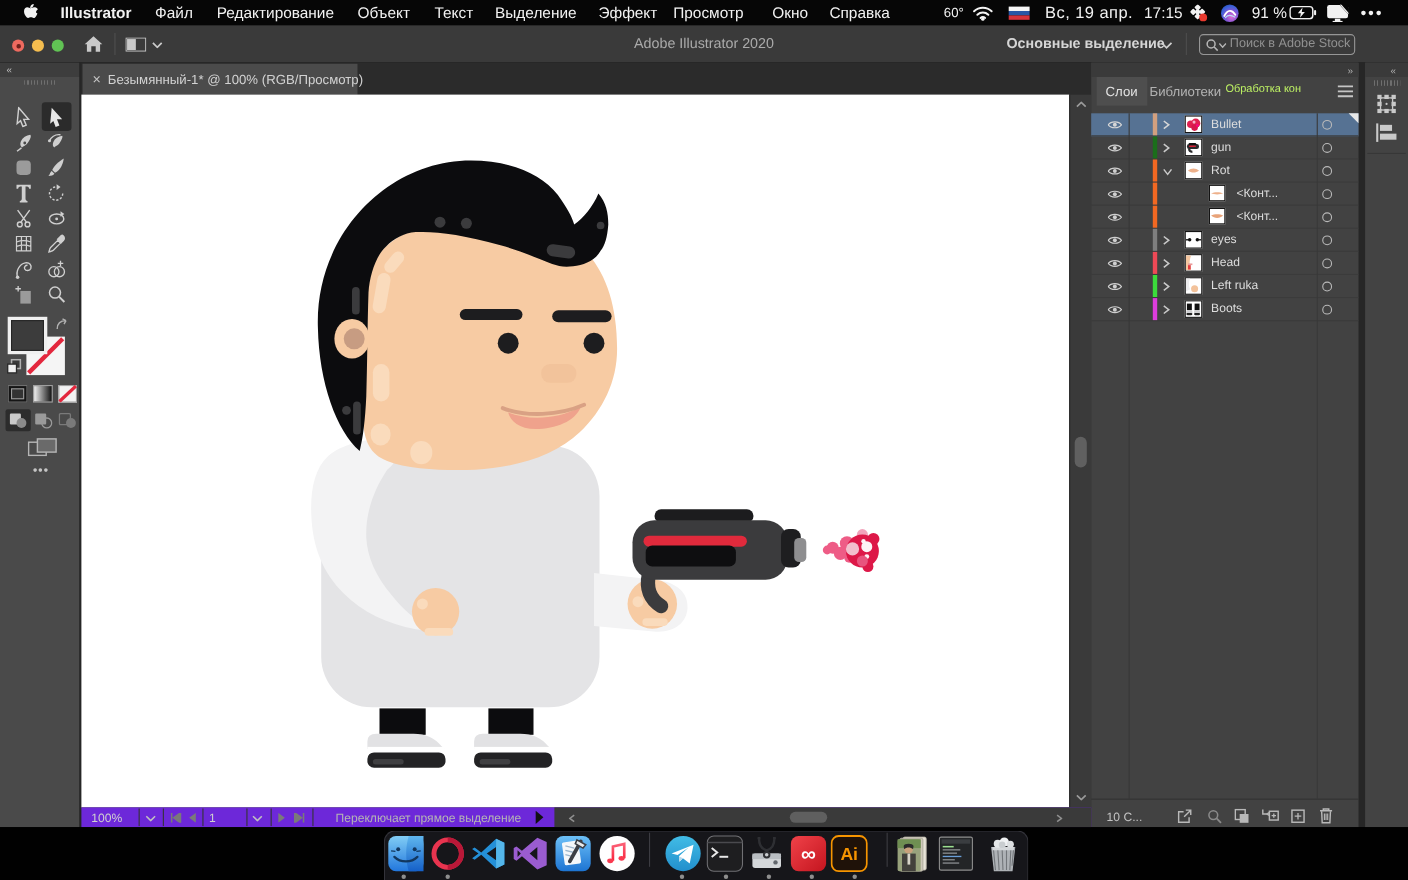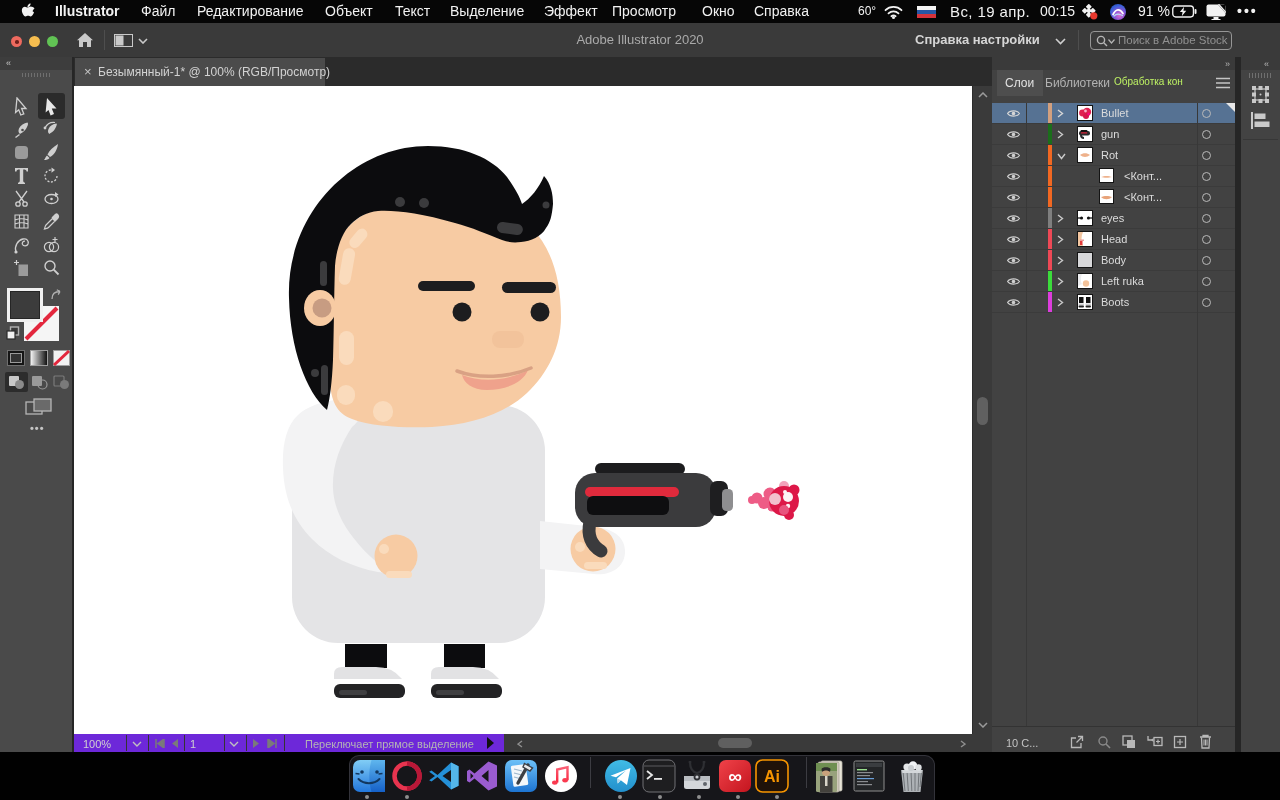--- a/index.html
+++ b/index.html
@@ -62,21 +62,21 @@
         <path d="M7.4 11.3 A3.3 3.3 0 0 1 11.6 11.3" stroke-linecap="round"></path>
       </g>
       <circle cx="9.5" cy="12.4" r="1.5" fill="#f2f2f2"></circle>
     </svg>
 <span class="mi" style="left:917px;top:6px;width:19px;height:12px">
       <span style="position:absolute;left:0;top:0;width:19px;height:4px;background:#f5f5f5"></span>
       <span style="position:absolute;left:0;top:4px;width:19px;height:4px;background:#2757a5"></span>
       <span style="position:absolute;left:0;top:8px;width:19px;height:4px;background:#d5333b"></span>
     </span>
 <span class="mi" style="left:950px;font-size:15px;letter-spacing:0.4px">Вс, 19 апр.</span>
-<span class="mi" style="left:1040px">00:15</span>
+<span class="mi" style="left:1040px">17:15</span>
 <svg class="mi" style="left:1082px;top:4px" width="16" height="16" viewBox="0 0 16 16">
       <g fill="#f2f2f2">
         <rect x="4.6" y="0.6" width="4.4" height="4.4" rx="0.8" transform="rotate(45 6.8 2.8)"></rect>
         <rect x="0.6" y="4.6" width="4.4" height="4.4" rx="0.8" transform="rotate(45 2.8 6.8)"></rect>
         <rect x="4.6" y="4.6" width="4.4" height="4.4" rx="0.8" transform="rotate(45 6.8 6.8)"></rect>
         <rect x="8.6" y="4.6" width="4.4" height="4.4" rx="0.8" transform="rotate(45 10.8 6.8)"></rect>
         <rect x="4.6" y="8.6" width="4.4" height="4.4" rx="0.8" transform="rotate(45 6.8 10.8)"></rect>
       </g>
       <circle cx="11.8" cy="11.8" r="3.6" fill="#e8392e"></circle>
     </svg>
@@ -111,21 +111,21 @@
     </svg>
 <span class="a" style="left:104px;top:7px;width:1px;height:20px;background:#4e4e4e"></span>
 <svg class="a" style="left:114px;top:11px" width="19" height="13" viewBox="0 0 19 13">
       <rect x="0.5" y="0.5" width="18" height="12" fill="none" stroke="#c9c9c9"></rect>
       <rect x="1.5" y="1.5" width="8" height="10" fill="#c9c9c9"></rect>
     </svg>
 <svg class="a" style="left:138px;top:15px" width="10" height="6" viewBox="0 0 10 6">
       <path d="M1 1 L5 5 L9 1" stroke="#c9c9c9" stroke-width="1.6" fill="none"></path>
     </svg>
 <span class="a" style="left:0;top:0;width:1280px;text-align:center;line-height:34px;font-size:13px;color:#aaaaaa">Adobe Illustrator 2020</span>
-<span class="a" style="left:915px;top:0;line-height:34px;font-size:13px;font-weight:bold;color:#d6d6d6">Справка настройки</span>
+<span class="a" style="left:915px;top:0;line-height:34px;font-size:13px;font-weight:bold;color:#d6d6d6">Основные выделение</span>
 <svg class="a" style="left:1055px;top:15px" width="11" height="7" viewBox="0 0 11 7">
       <path d="M1 1 L5.5 5.5 L10 1" stroke="#cfcfcf" stroke-width="1.6" fill="none"></path>
     </svg>
 <span class="a" style="left:1078px;top:7px;width:1px;height:20px;background:#4e4e4e"></span>
 <span class="a" style="left:1090px;top:8px;width:142px;height:19px;border:1px solid #969696;border-radius:4px;box-sizing:border-box">
 <svg style="position:absolute;left:5px;top:3px" width="12" height="12" viewBox="0 0 12 12">
         <circle cx="5" cy="5" r="3.6" fill="none" stroke="#b5b5b5" stroke-width="1.4"></circle>
         <path d="M7.8 7.8 L11 11" stroke="#b5b5b5" stroke-width="1.4"></path>
       </svg>
 <svg style="position:absolute;left:17px;top:7px" width="7" height="5" viewBox="0 0 7 5">
@@ -477,35 +477,20 @@
 <span class="cbar" style="background:#ee4956"></span>
 <svg class="larr" width="7" height="9" viewBox="0 0 7 9">
           <path d="M1 1 L5.5 4.5 L1 8" stroke="#c9c9c9" stroke-width="1.4" fill="none"></path>
         </svg>
 <span class="thumb"><svg width="14" height="14" viewBox="0 0 14 14">
             <path d="M0 0 L5 0 C3 4 3 10 5 14 L0 14 Z" fill="#f3c6a0"></path>
             <rect x="2" y="9" width="2.5" height="4" fill="#e23b3b"></rect>
             <rect x="2" y="7.5" width="4" height="1.5" fill="#e89a9a"></rect>
           </svg></span>
 <span class="lname">Head</span>
-        <span class="lcirc"></span>
-</div>
-<div class="lrow">
-<svg class="eyei" width="13" height="9" viewBox="0 0 13 9">
-          <path d="M0.5 4.5 C3 1 10 1 12.5 4.5 C10 8 3 8 0.5 4.5 Z" fill="none" stroke="#cfcfcf" stroke-width="1.1"></path>
-          <circle cx="6.5" cy="4.5" r="1.8" fill="#cfcfcf"></circle>
-        </svg>
-<span class="cbar" style="background:#ee4956"></span>
-<svg class="larr" width="7" height="9" viewBox="0 0 7 9">
-          <path d="M1 1 L5.5 4.5 L1 8" stroke="#c9c9c9" stroke-width="1.4" fill="none"></path>
-        </svg>
-<span class="thumb"><svg width="14" height="14" viewBox="0 0 14 14">
-            <rect x="0" y="0" width="14" height="14" fill="#d8d8da"></rect>
-          </svg></span>
-<span class="lname">Body</span>
         <span class="lcirc"></span>
 </div>
 <div class="lrow">
 <svg class="eyei" width="13" height="9" viewBox="0 0 13 9">
           <path d="M0.5 4.5 C3 1 10 1 12.5 4.5 C10 8 3 8 0.5 4.5 Z" fill="none" stroke="#cfcfcf" stroke-width="1.1"></path>
           <circle cx="6.5" cy="4.5" r="1.8" fill="#cfcfcf"></circle>
         </svg>
 <span class="cbar" style="background:#3bdc3b"></span>
 <svg class="larr" width="7" height="9" viewBox="0 0 7 9">
           <path d="M1 1 L5.5 4.5 L1 8" stroke="#c9c9c9" stroke-width="1.4" fill="none"></path>

